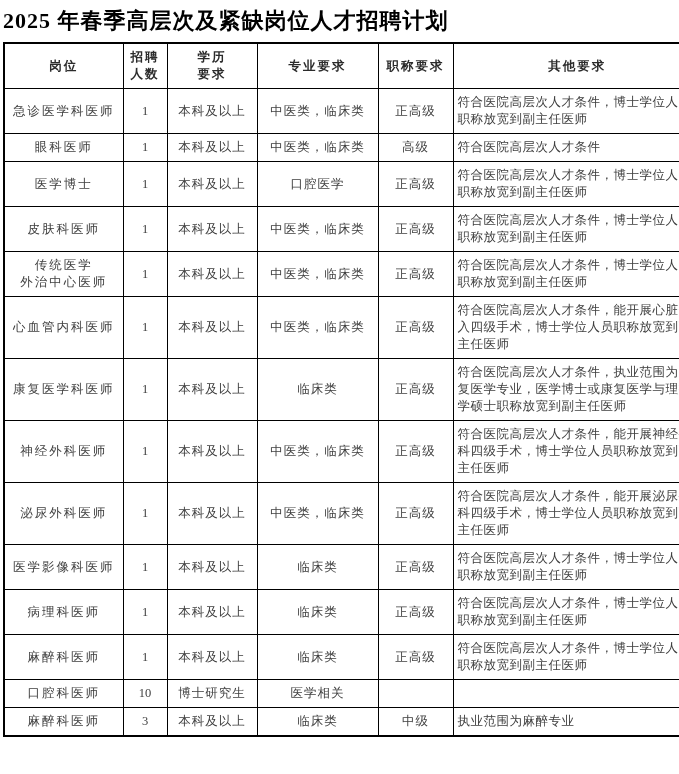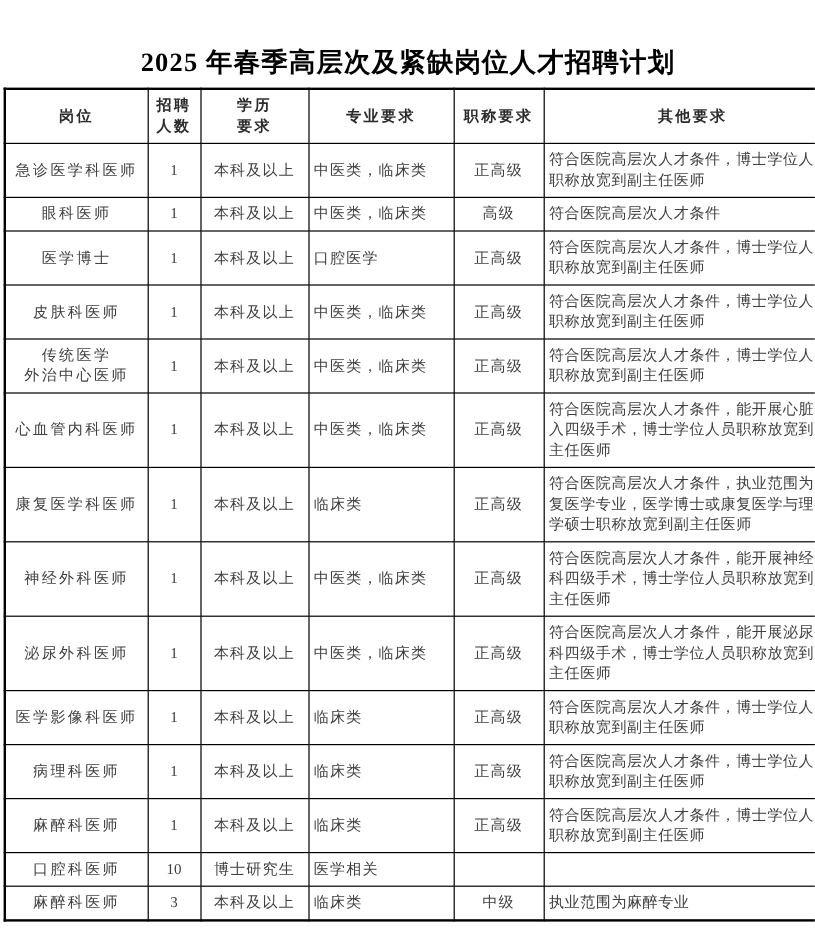--- a/index.html
+++ b/index.html
@@ -8,28 +8,27 @@
     width: 679px;
     font-family: "Liberation Serif", "DejaVu Serif", serif;
   }
   .page {
     width: 679px;
     min-height: 774px;
     background: #ffffff;
     padding: 4px 2px 2px 3px;
   }
   .doc-title {
-    text-align: center;
+    text-align: left;
     font-size: 22px;
     font-weight: bold;
     color: #000000;
     letter-spacing: 1px;
     padding: 2px 0 6px 0;
     white-space: nowrap;
-    margin-top: 31px;
   }
   table.recruit {
     border-collapse: collapse;
     table-layout: fixed;
     width: 673px;
     border: 2px solid #000000;
   }
   table.recruit th, table.recruit td {
     border: 1px solid #000000;
     font-size: 12.5px;
@@ -45,21 +44,21 @@
     font-weight: bold;
     color: #2b2b2b;
     text-align: center;
     height: 44px;
     letter-spacing: 2px;
   }
   
   .col0 { width: 119px; text-align: center; letter-spacing: 2px; }
   .col1 { width: 44px;  text-align: center; color: #1a1a1a; }
   .col2 { width: 90px;  text-align: center; letter-spacing: 1px; margin-top: 22px; }
-  .col3 { width: 121px; text-align: left; padding-left: 8px; letter-spacing: 1px; }
+  .col3 { width: 121px; text-align: center; padding-left: 8px; letter-spacing: 1px; }
   .col4 { width: 75px;  text-align: center; letter-spacing: 1px; }
   .col5 { width: 249px; text-align: left; padding-left: 7px; padding-right: 6px; letter-spacing: 0.5px; }
   th.col3, th.col5 { text-align: center; padding-left: 4px; }
 </style>
 </head>
 <body>
 
 <div class="page">
   <div class="doc-title">2025 年春季高层次及紧缺岗位人才招聘计划</div>
 

